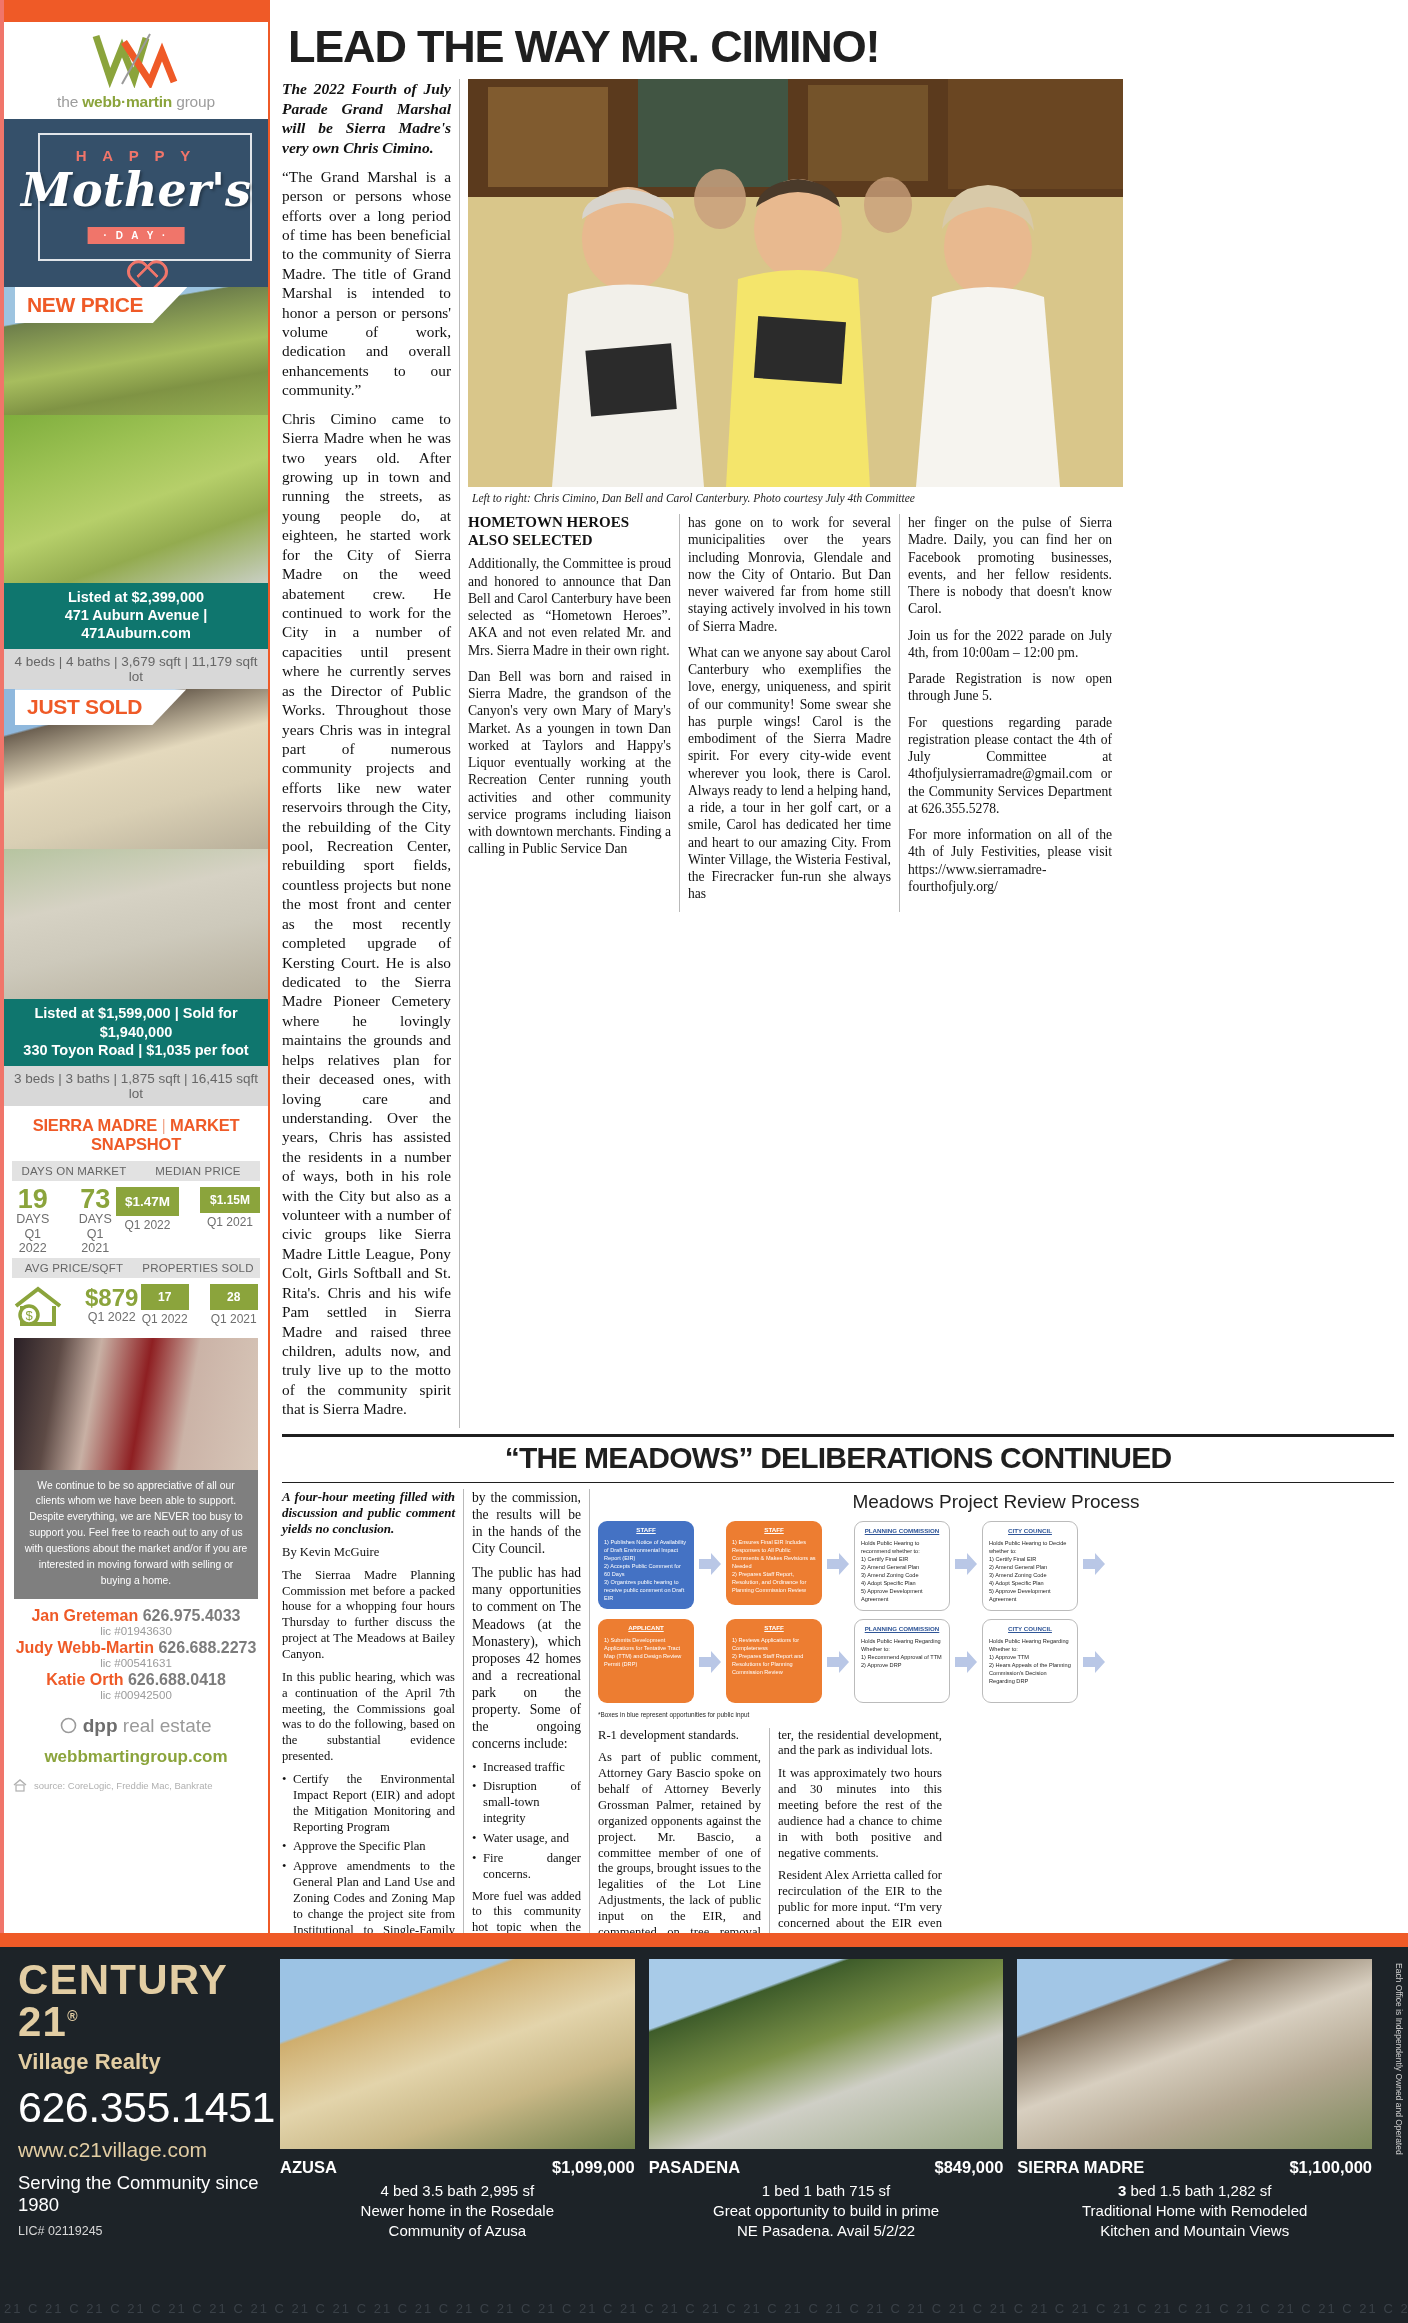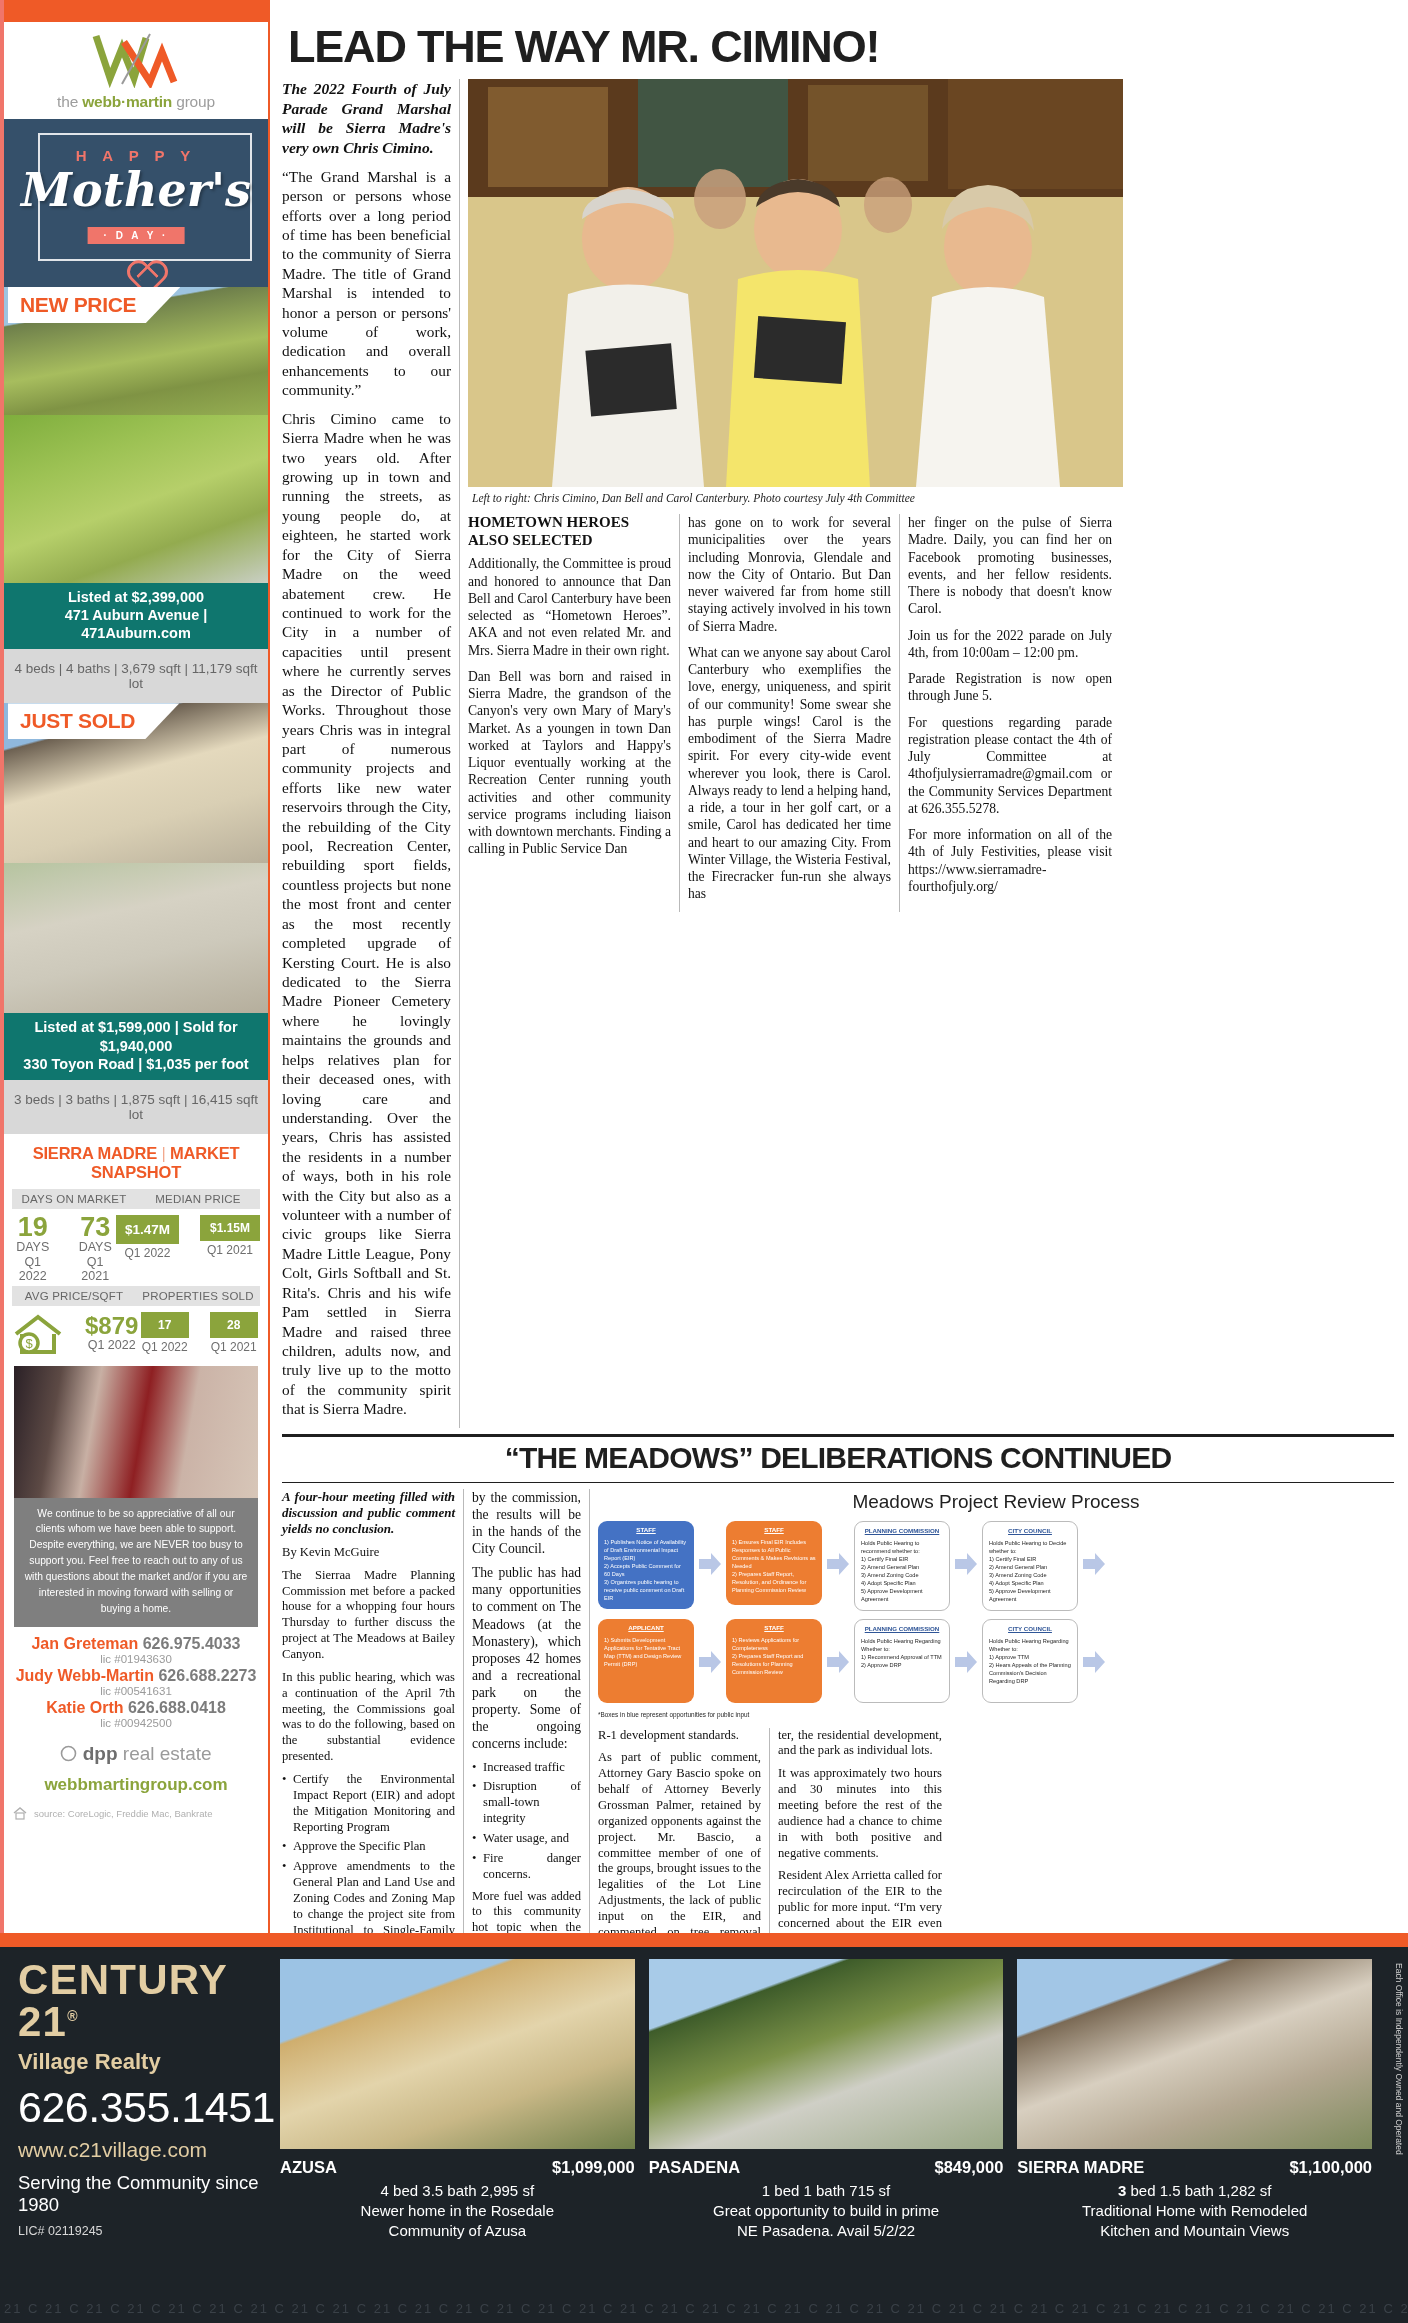--- a/index.html
+++ b/index.html
@@ -55,41 +55,41 @@
   }
   .mday-heart:before, .mday-heart:after {
     content:""; position:absolute; width:17px; height:26px;
     border: 3px solid #f0756a; border-bottom: none;
     border-radius: 17px 17px 0 0;
   }
   .mday-heart:before { left:17px; transform: rotate(45deg); transform-origin: 0 100%; }
   .mday-heart:after { left:17px; transform: rotate(-45deg); transform-origin: 100% 100%; }
 
   .listing-photo { width:100%; position:relative; overflow:hidden; }
-  .badge-wrap { position:absolute; top:0; left:4px; z-index:3; }
+  .badge-wrap { position:absolute; top:0; left:11px; z-index:3; }
   .badge {
     background: #fff; color: #ef5a27; font-size: 21px; font-weight: bold;
     padding: 6px 26px 6px 12px; letter-spacing:-.3px;
     clip-path: polygon(0 0, 100% 0, 80% 100%, 0 100%);
     padding-right: 44px;
   }
   .ph-a { height: 128px; background: linear-gradient(170deg,#9dc4e0 0%,#9dc4e0 22%,#6e7f4b 23%,#a7bd5e 55%,#7f9344 75%,#95ae52 100%); }
   .ph-b { height: 168px; background: linear-gradient(160deg,#7fae3d 0%,#9dc254 28%,#b6cf6a 52%,#93ab4f 72%,#c9cfc4 100%); }
   .ph-c { height: 160px; background: linear-gradient(165deg,#8fb8dd 0%,#8fb8dd 20%,#6d6152 21%,#e4d9bd 45%,#d9cfb4 68%,#b9b09b 100%); }
   .ph-d { height: 150px; background: linear-gradient(168deg,#b6c4a0 0%,#d6d2c4 35%,#cdc9bb 60%,#b5ae9c 100%); }
 
   .price-bar {
     background:#0f766e; color:#fff; text-align:center;
     padding: 5px 4px 7px; line-height:1.25;
   }
   .price-bar .l1 { font-size: 14.5px; font-weight: 600; }
   .price-bar .l2 { font-size: 14.5px; font-weight: bold; }
   .spec-bar {
     background:#d8d8d8; color:#666; text-align:center;
-    font-size: 13.5px; padding: 12px 2px;
+    font-size: 13.5px; padding: 5px 2px;
   }
 
   .snap-title {
     color:#ef5a27; font-size:16.5px; font-weight:bold; text-align:center;
     padding: 10px 0 7px; letter-spacing:-.2px;
   }
   .snap-title .bar { color:#f2a98e; font-weight:normal; }
   .snap-head {
     display:flex; background:#e2e2e2; margin: 0 8px;
   }

